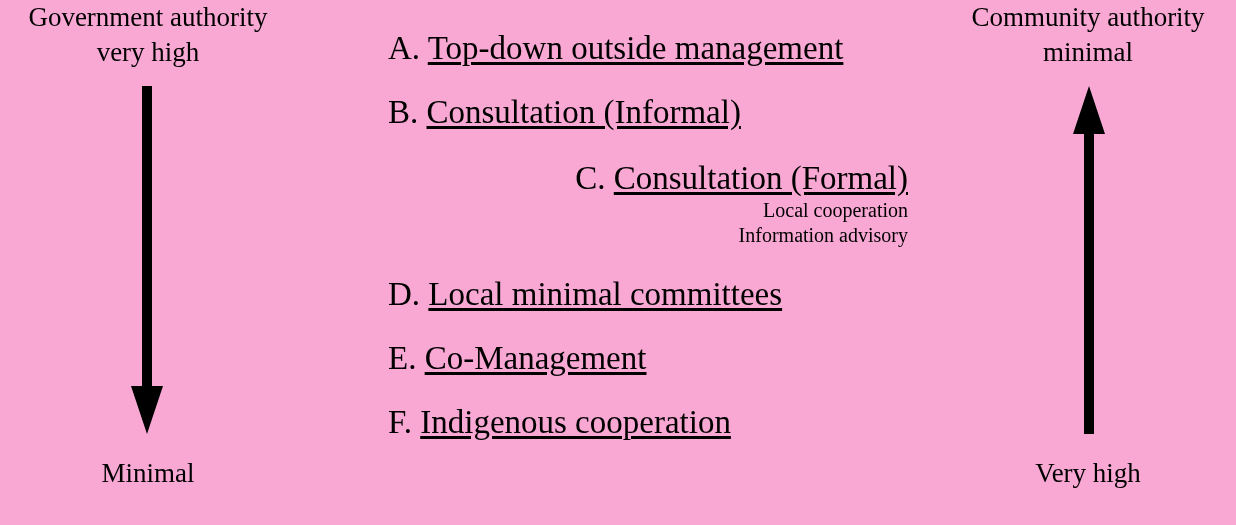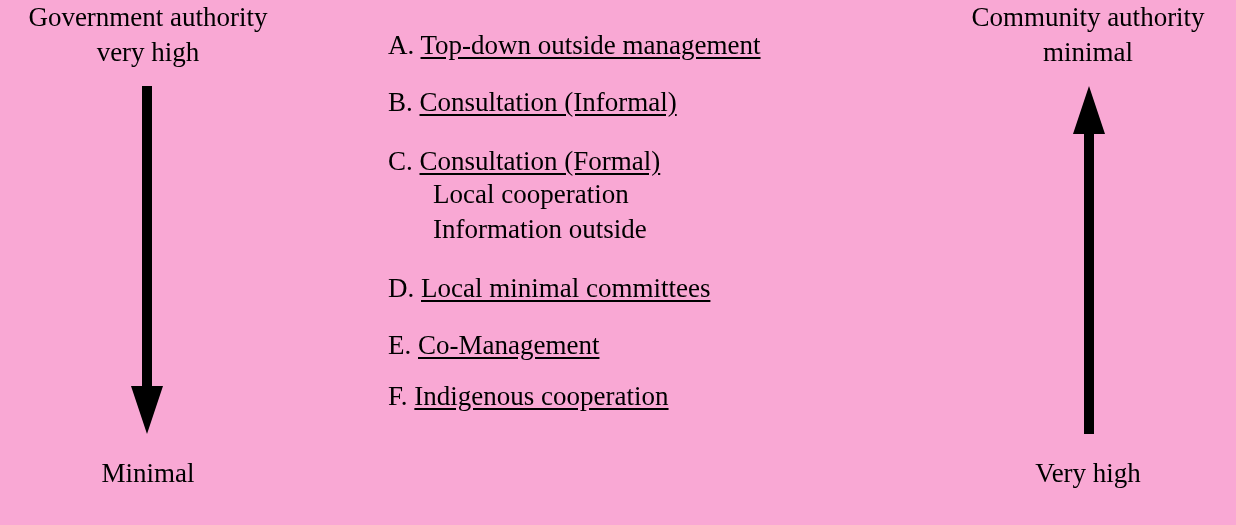--- a/index.html
+++ b/index.html
@@ -69,43 +69,43 @@
   #list {
     position: absolute;
     left: 388px;
     top: 30px;
     width: 520px;
   }
   .item {
     margin-bottom: 18px;
   }
   .item-main {
-    font-size: 27px;
+    font-size: 33px;
     line-height: 1.15;
     white-space: nowrap;
   }
   .item-letter {
     display: inline;
   }
   .item-title {
     display: inline;
     text-decoration: underline;
     text-underline-offset: 3px;
   }
   .sub-line {
-    font-size: 27px;
+    font-size: 20px;
     line-height: 1.28;
     padding-left: 45px;
     white-space: nowrap;
   }
   .gap-a { margin-bottom: 26px; }
   .gap-b { margin-bottom: 28px; }
-  .gap-c { margin-bottom: 27px; }
+  .gap-c { margin-bottom: 27px; text-align: right; }
   .gap-d { margin-bottom: 26px; }
-  .gap-e { margin-bottom: 20px; }
+  .gap-e { margin-bottom: 26px; }
 </style>
 </head>
 <body>
 
 <div id="canvas">
 
   <div class="axis-label" id="left-top-label">Government authority
 very high</div>
 
   <div class="arrow" id="left-arrow">
@@ -144,21 +144,21 @@
         <span class="item-title">Consultation (Informal)</span>
       </div>
     </div>
 
     <div class="item gap-c">
       <div class="item-main">
         <span class="item-letter">C.</span>
         <span class="item-title">Consultation (Formal)</span>
       </div>
       <div class="sub-line">Local cooperation</div>
-      <div class="sub-line">Information outside</div>
+      <div class="sub-line">Information advisory</div>
     </div>
 
     <div class="item gap-d">
       <div class="item-main">
         <span class="item-letter">D.</span>
         <span class="item-title">Local minimal committees</span>
       </div>
     </div>
 
     <div class="item gap-e">

